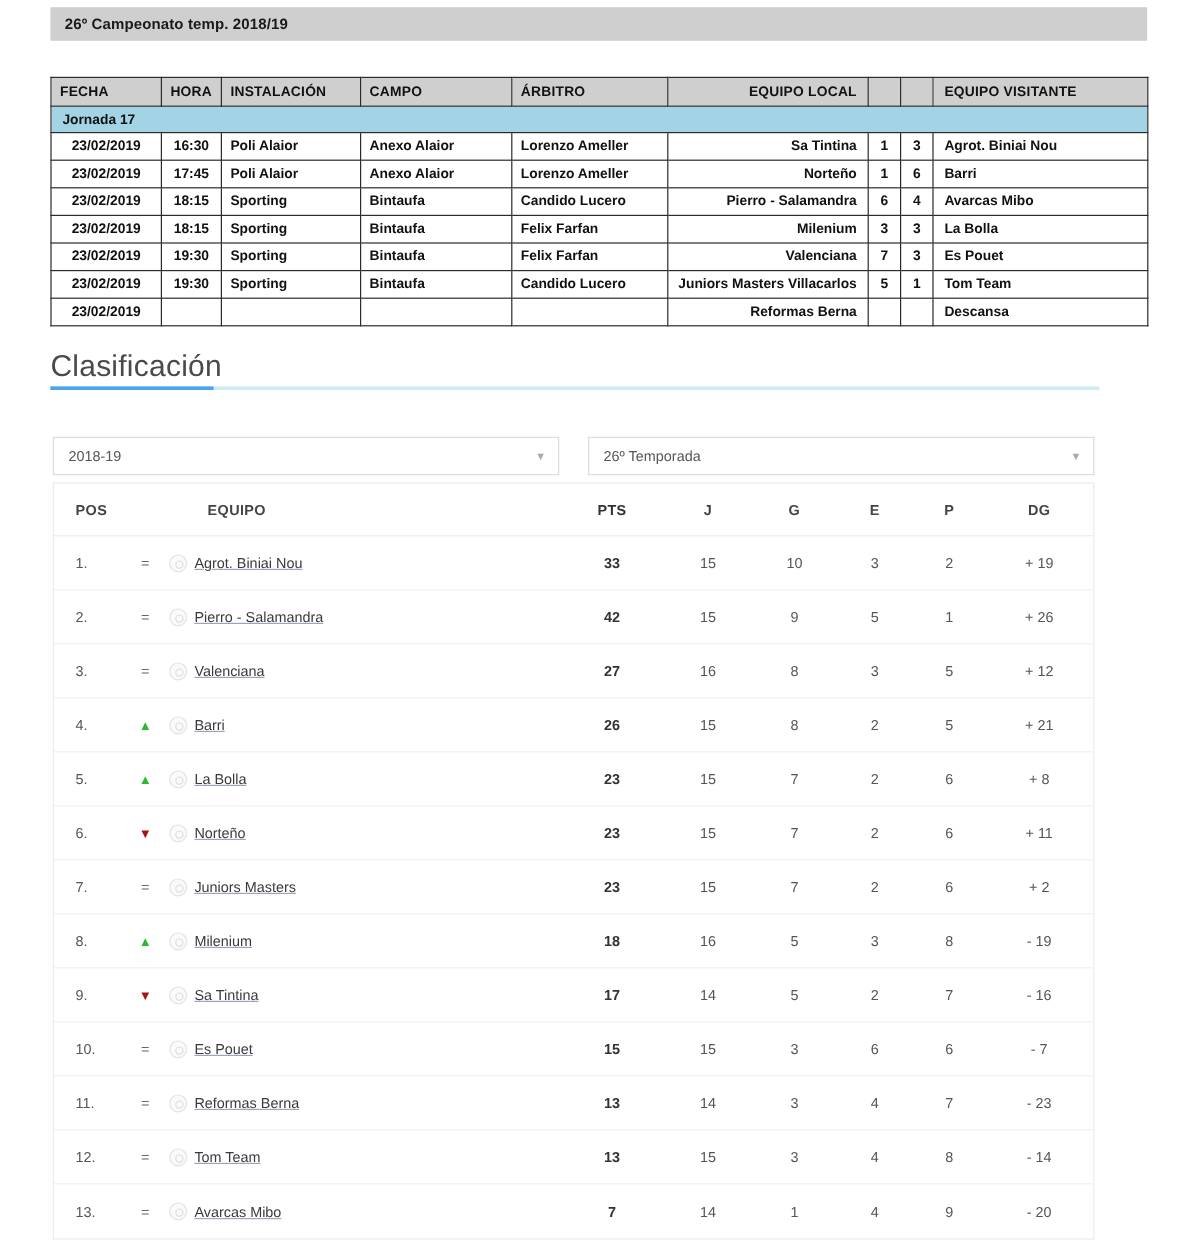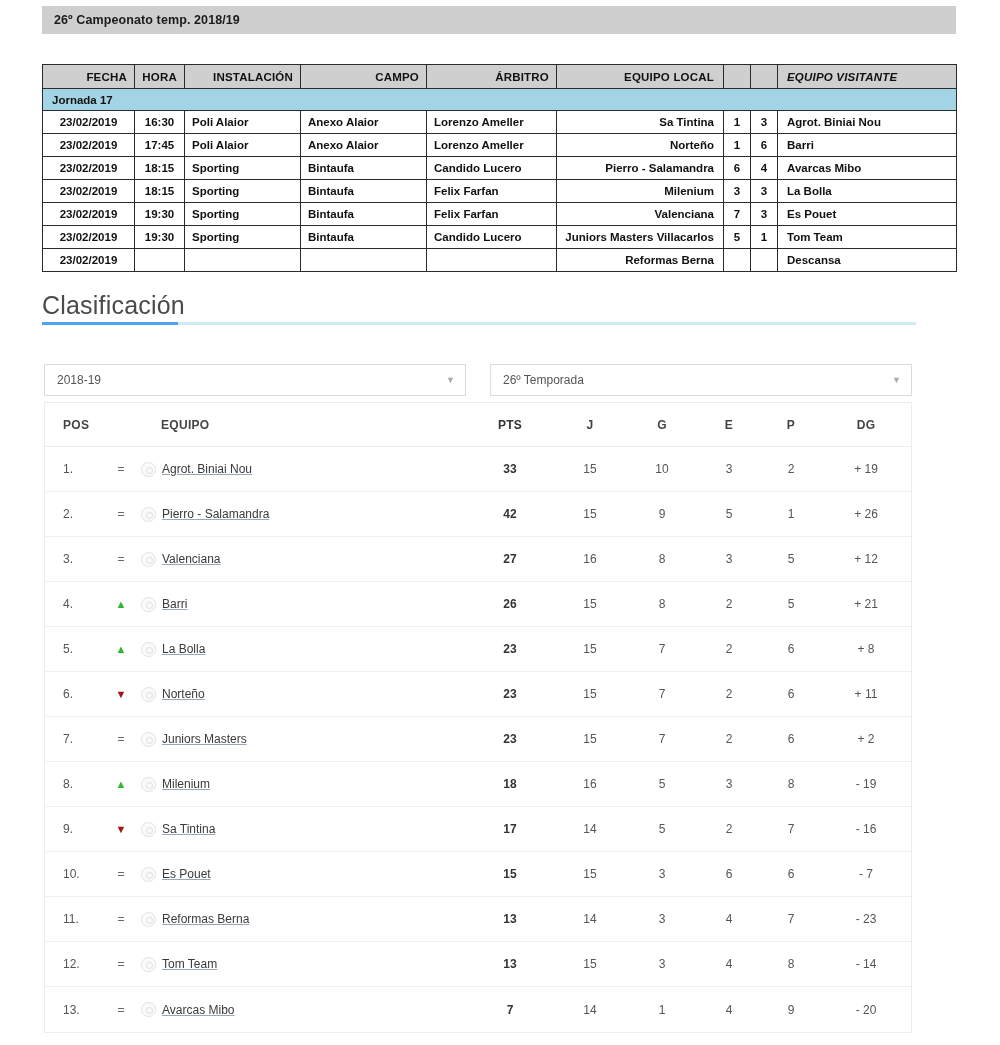--- a/index.html
+++ b/index.html
@@ -35,26 +35,26 @@
     height: 23px;
     font-size: 11.5px;
     padding: 0 7px;
     color: #111;
     white-space: nowrap;
     overflow: hidden;
   }
   .matches thead th {
     background: #cfcfcf;
     font-weight: 700;
-    text-align: right;
+    text-align: left;
     letter-spacing: .2px;
     height: 24px;
   }
   .matches thead th.th-local { text-align: right; padding-right: 9px; padding-left: 24px; }
-  .matches thead th.th-visit { text-align: left; padding-left: 9px; font-style: italic; }
+  .matches thead th.th-visit { text-align: left; padding-left: 9px; }
   .jornada-row td {
     background: #a3d4e5;
     font-weight: 700;
     font-size: 11.5px;
     text-align: left;
     padding-left: 9px;
     height: 22px;
   }
   .matches tbody td.c-fecha { text-align: center; font-weight: 700; }
   .matches tbody td.c-hora  { text-align: center; font-weight: 700; }
@@ -121,21 +121,21 @@
   .col-team  { width: 330px; display: flex; align-items: center; gap: 6px; }
   .col-pts   { width: 86px;  text-align: center; font-weight: 700; color: #333; }
   .col-j     { width: 74px;  text-align: center; }
   .col-g     { width: 70px;  text-align: center; }
   .col-e     { width: 64px;  text-align: center; }
   .col-p     { width: 60px;  text-align: center; }
   .col-dg    { width: 90px;  text-align: center; }
 
   .st-head .col-team { padding-left: 0; }
   .st-head .col-pos  { padding-left: 18px; }
-  .st-head .hdr-team { margin-left: 24px; }
+  .st-head .hdr-team { margin-left: 36px; }
 
   .logo-ph {
     width: 15px; height: 15px; border-radius: 50%;
     border: 1px solid #e2e2e2;
     background: #fafafa;
     position: relative;
     flex: 0 0 auto;
     margin-left: 4px;
   }
   .logo-ph::after {

